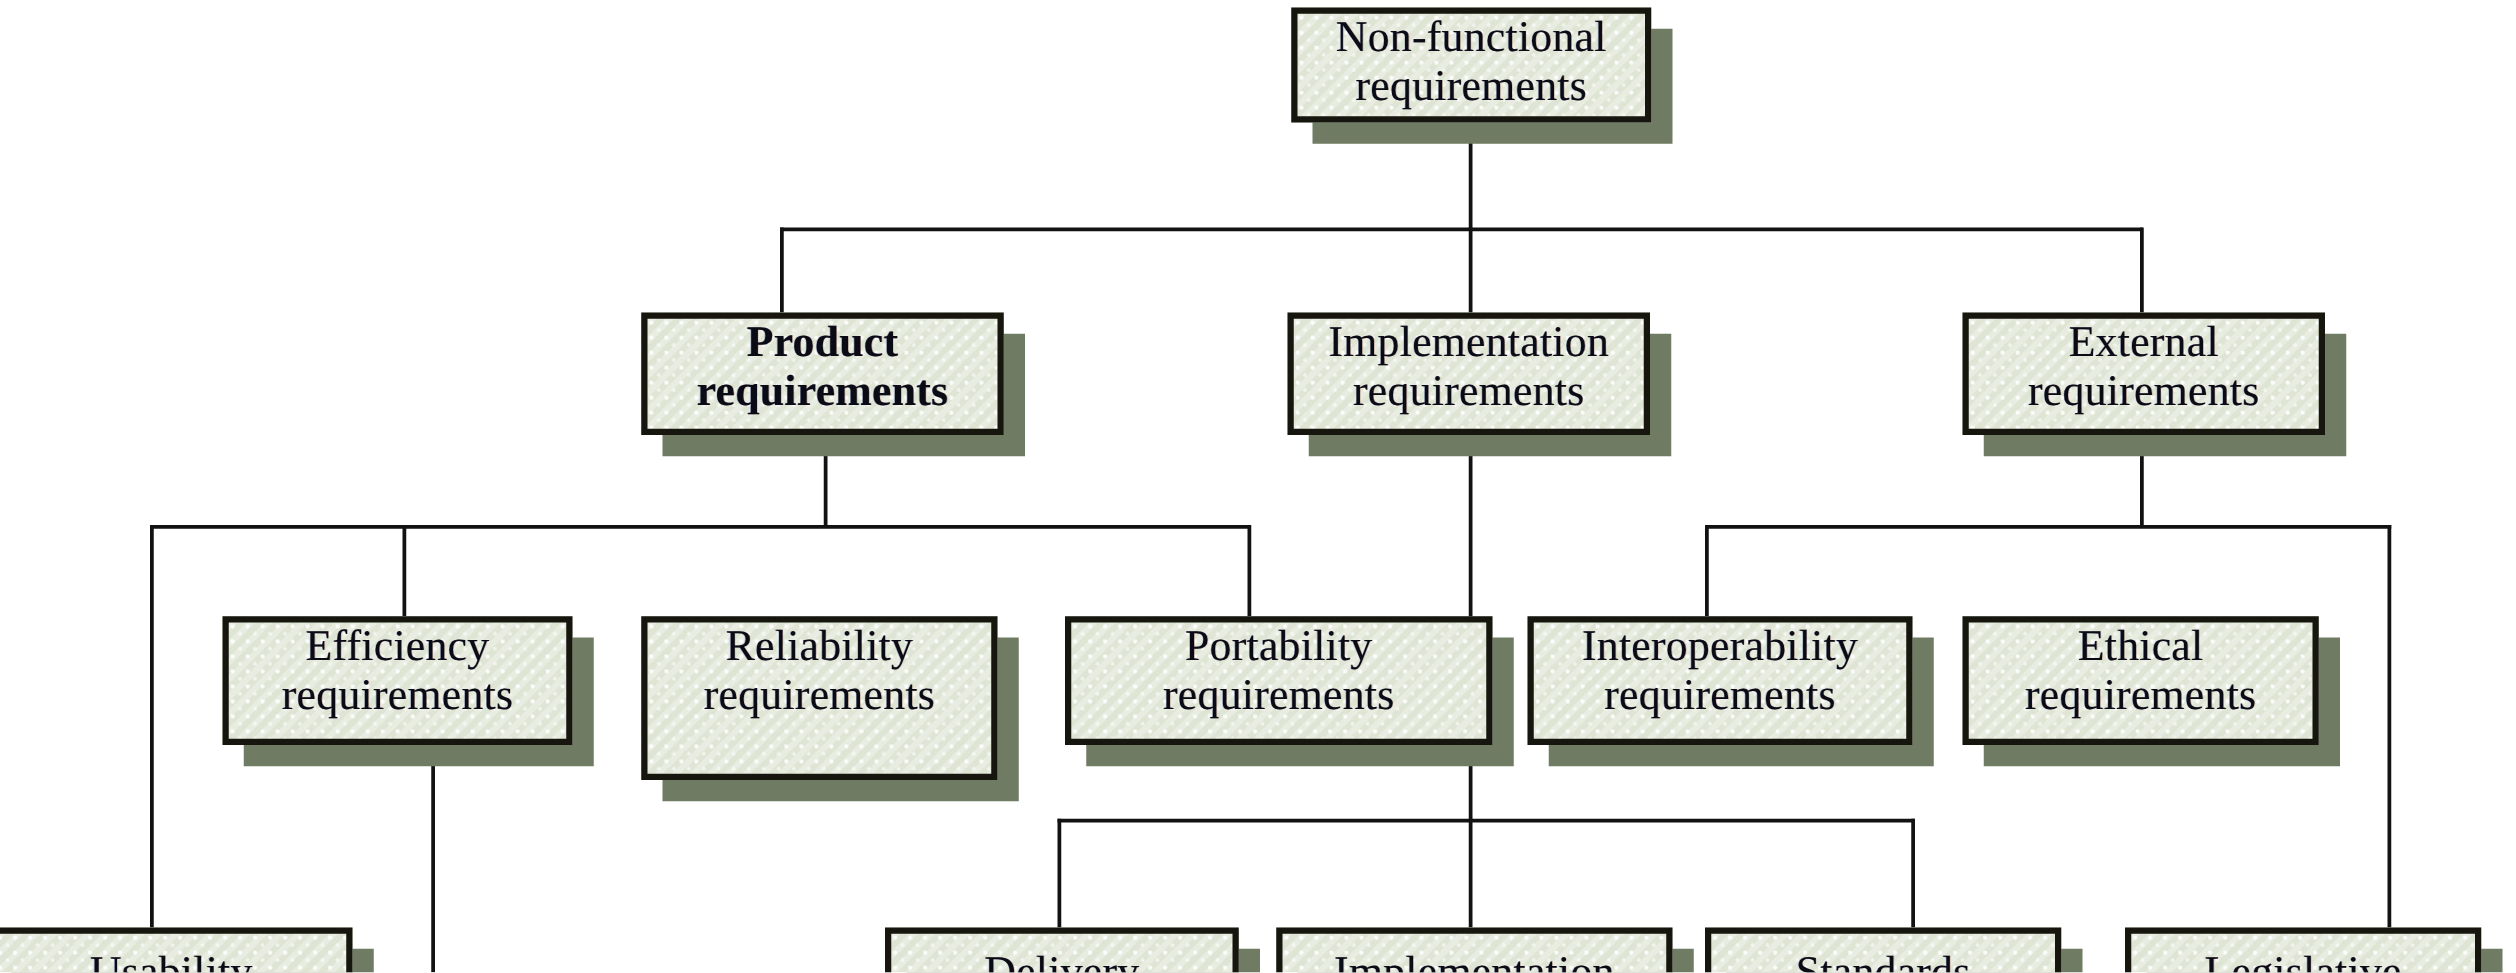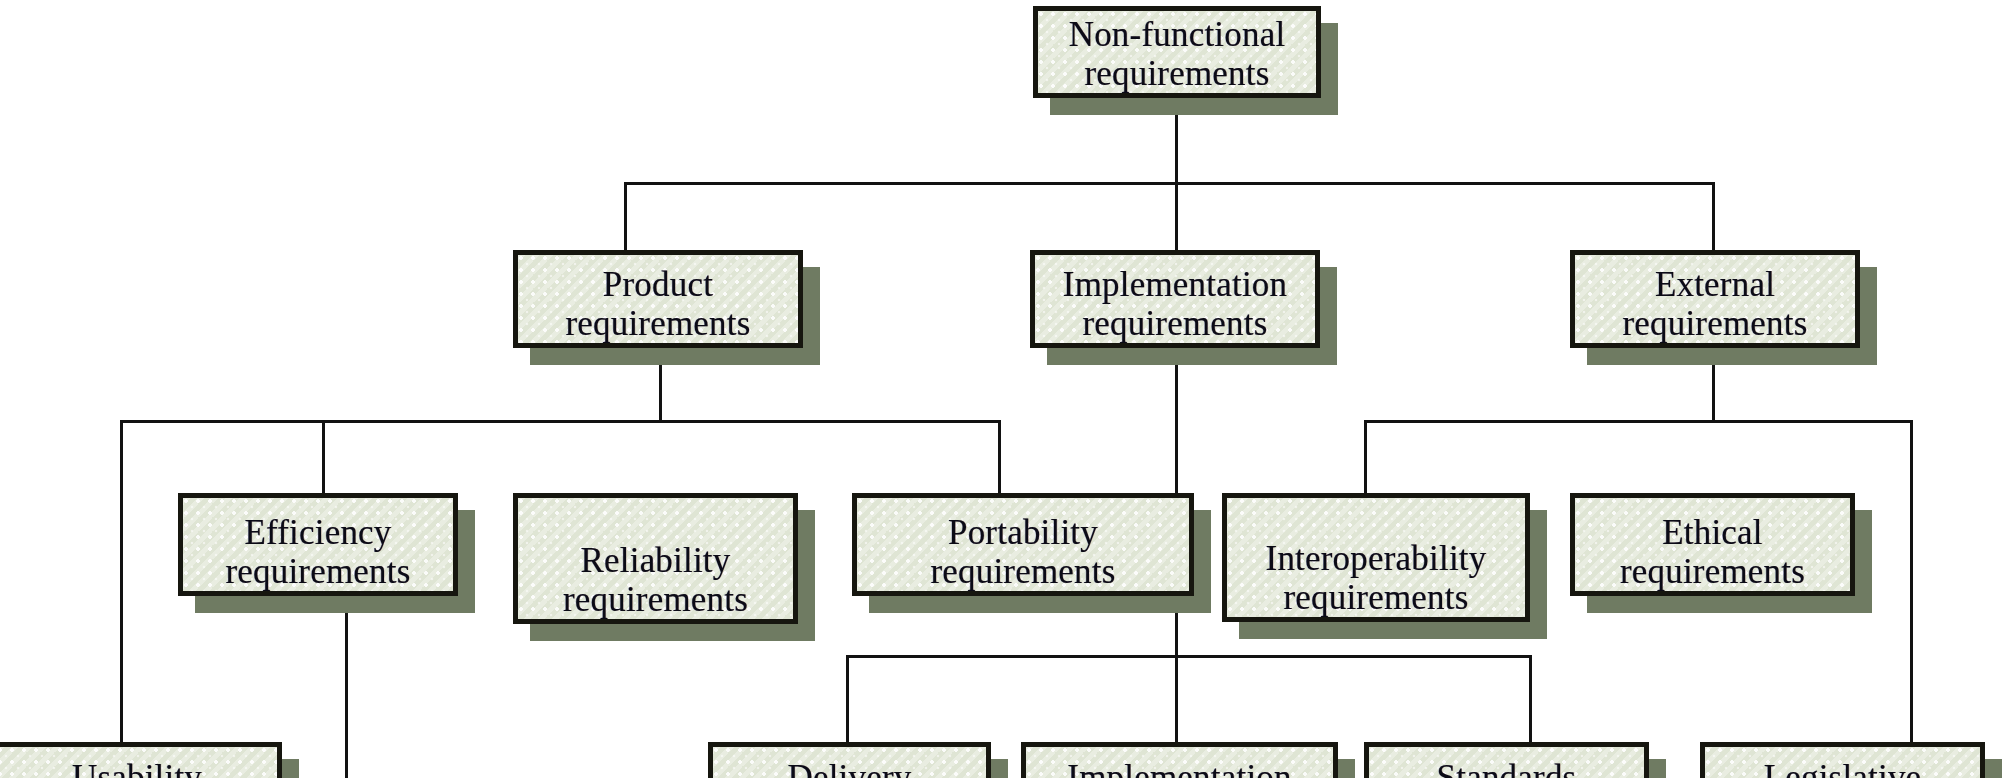--- a/index.html
+++ b/index.html
@@ -49,21 +49,21 @@
     background-image:
       radial-gradient(circle at 3px 3px, rgba(255,255,255,0.85) 1.6px, transparent 1.8px),
       radial-gradient(circle at 9px 9px, rgba(255,255,255,0.55) 1.4px, transparent 1.6px),
       linear-gradient(135deg, rgba(255,255,255,0.30) 25%, transparent 25%,
                       transparent 50%, rgba(255,255,255,0.30) 50%,
                       rgba(255,255,255,0.30) 75%, transparent 75%);
     background-size: 12px 12px, 12px 12px, 14px 14px;
     display: flex;
     flex-direction: column;
     align-items: center;
-    justify-content: flex-end;
+    justify-content: flex-start;
     color: #0b0b16;
   }
   .node .label {
     text-align: center;
     line-height: 1.10;
     letter-spacing: 0.2px;
     font-size: 35px;
     white-space: pre-line;
     text-shadow: 0.5px 0 0 rgba(120,40,20,0.30), -0.5px 0 0 rgba(20,40,140,0.30);
   }
@@ -105,21 +105,21 @@
   <div class="conn v" style="left:1910px; top:420px; height:322px;"></div>
 
   <div class="node" style="left:1033px; top:6px; width:288px; height:92px;">
     <div class="shadow"></div>
     <div class="face">
       <span class="label">Non-functional
 requirements</span>
     </div>
   </div>
 
-  <div class="node" style="left:513px; top:250px; width:290px; height:98px;">
+  <div class="node" style="left:513px; top:250px; width:290px; height:98px;font-weight:bold;">
     <div class="shadow"></div>
     <div class="face">
       <span class="label">Product
 requirements</span>
     </div>
   </div>
 
   <div class="node" style="left:1030px; top:250px; width:290px; height:98px;">
     <div class="shadow"></div>
     <div class="face">
@@ -153,21 +153,21 @@
   </div>
 
   <div class="node" style="left:852px; top:493px; width:342px; height:103px;">
     <div class="shadow"></div>
     <div class="face">
       <span class="label">Portability
 requirements</span>
     </div>
   </div>
 
-  <div class="node" style="left:1222px; top:493px; width:308px; height:129px;">
+  <div class="node" style="left:1222px; top:493px; width:308px; height:103px;">
     <div class="shadow"></div>
     <div class="face">
       <span class="label">Interoperability
 requirements</span>
     </div>
   </div>
 
   <div class="node" style="left:1570px; top:493px; width:285px; height:103px;">
     <div class="shadow"></div>
     <div class="face">

